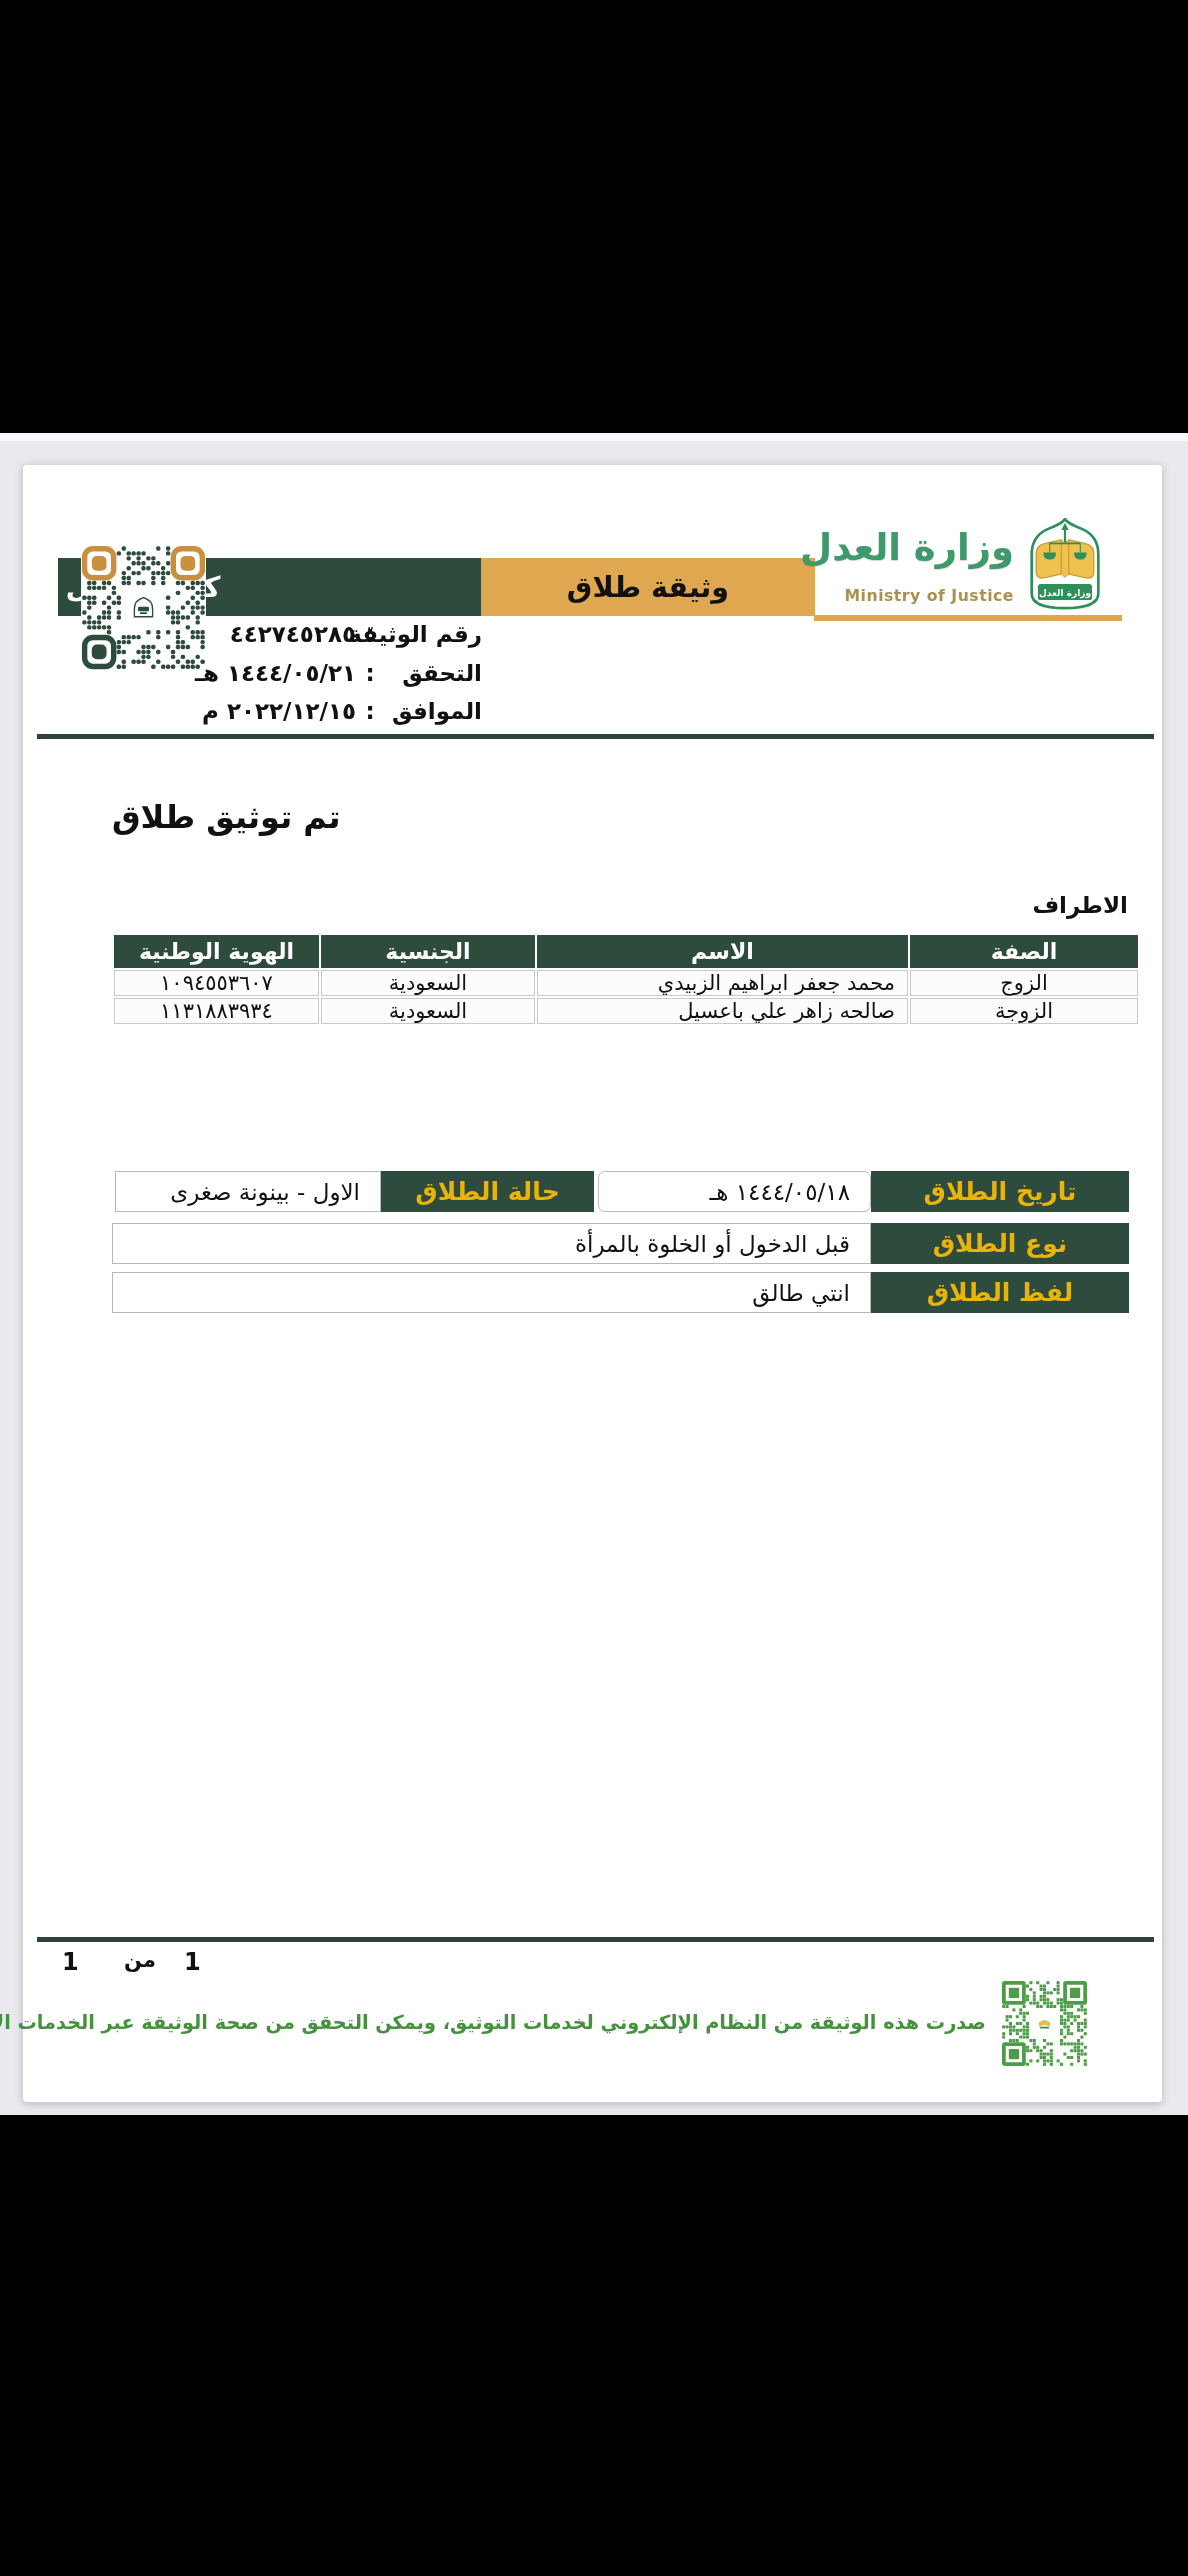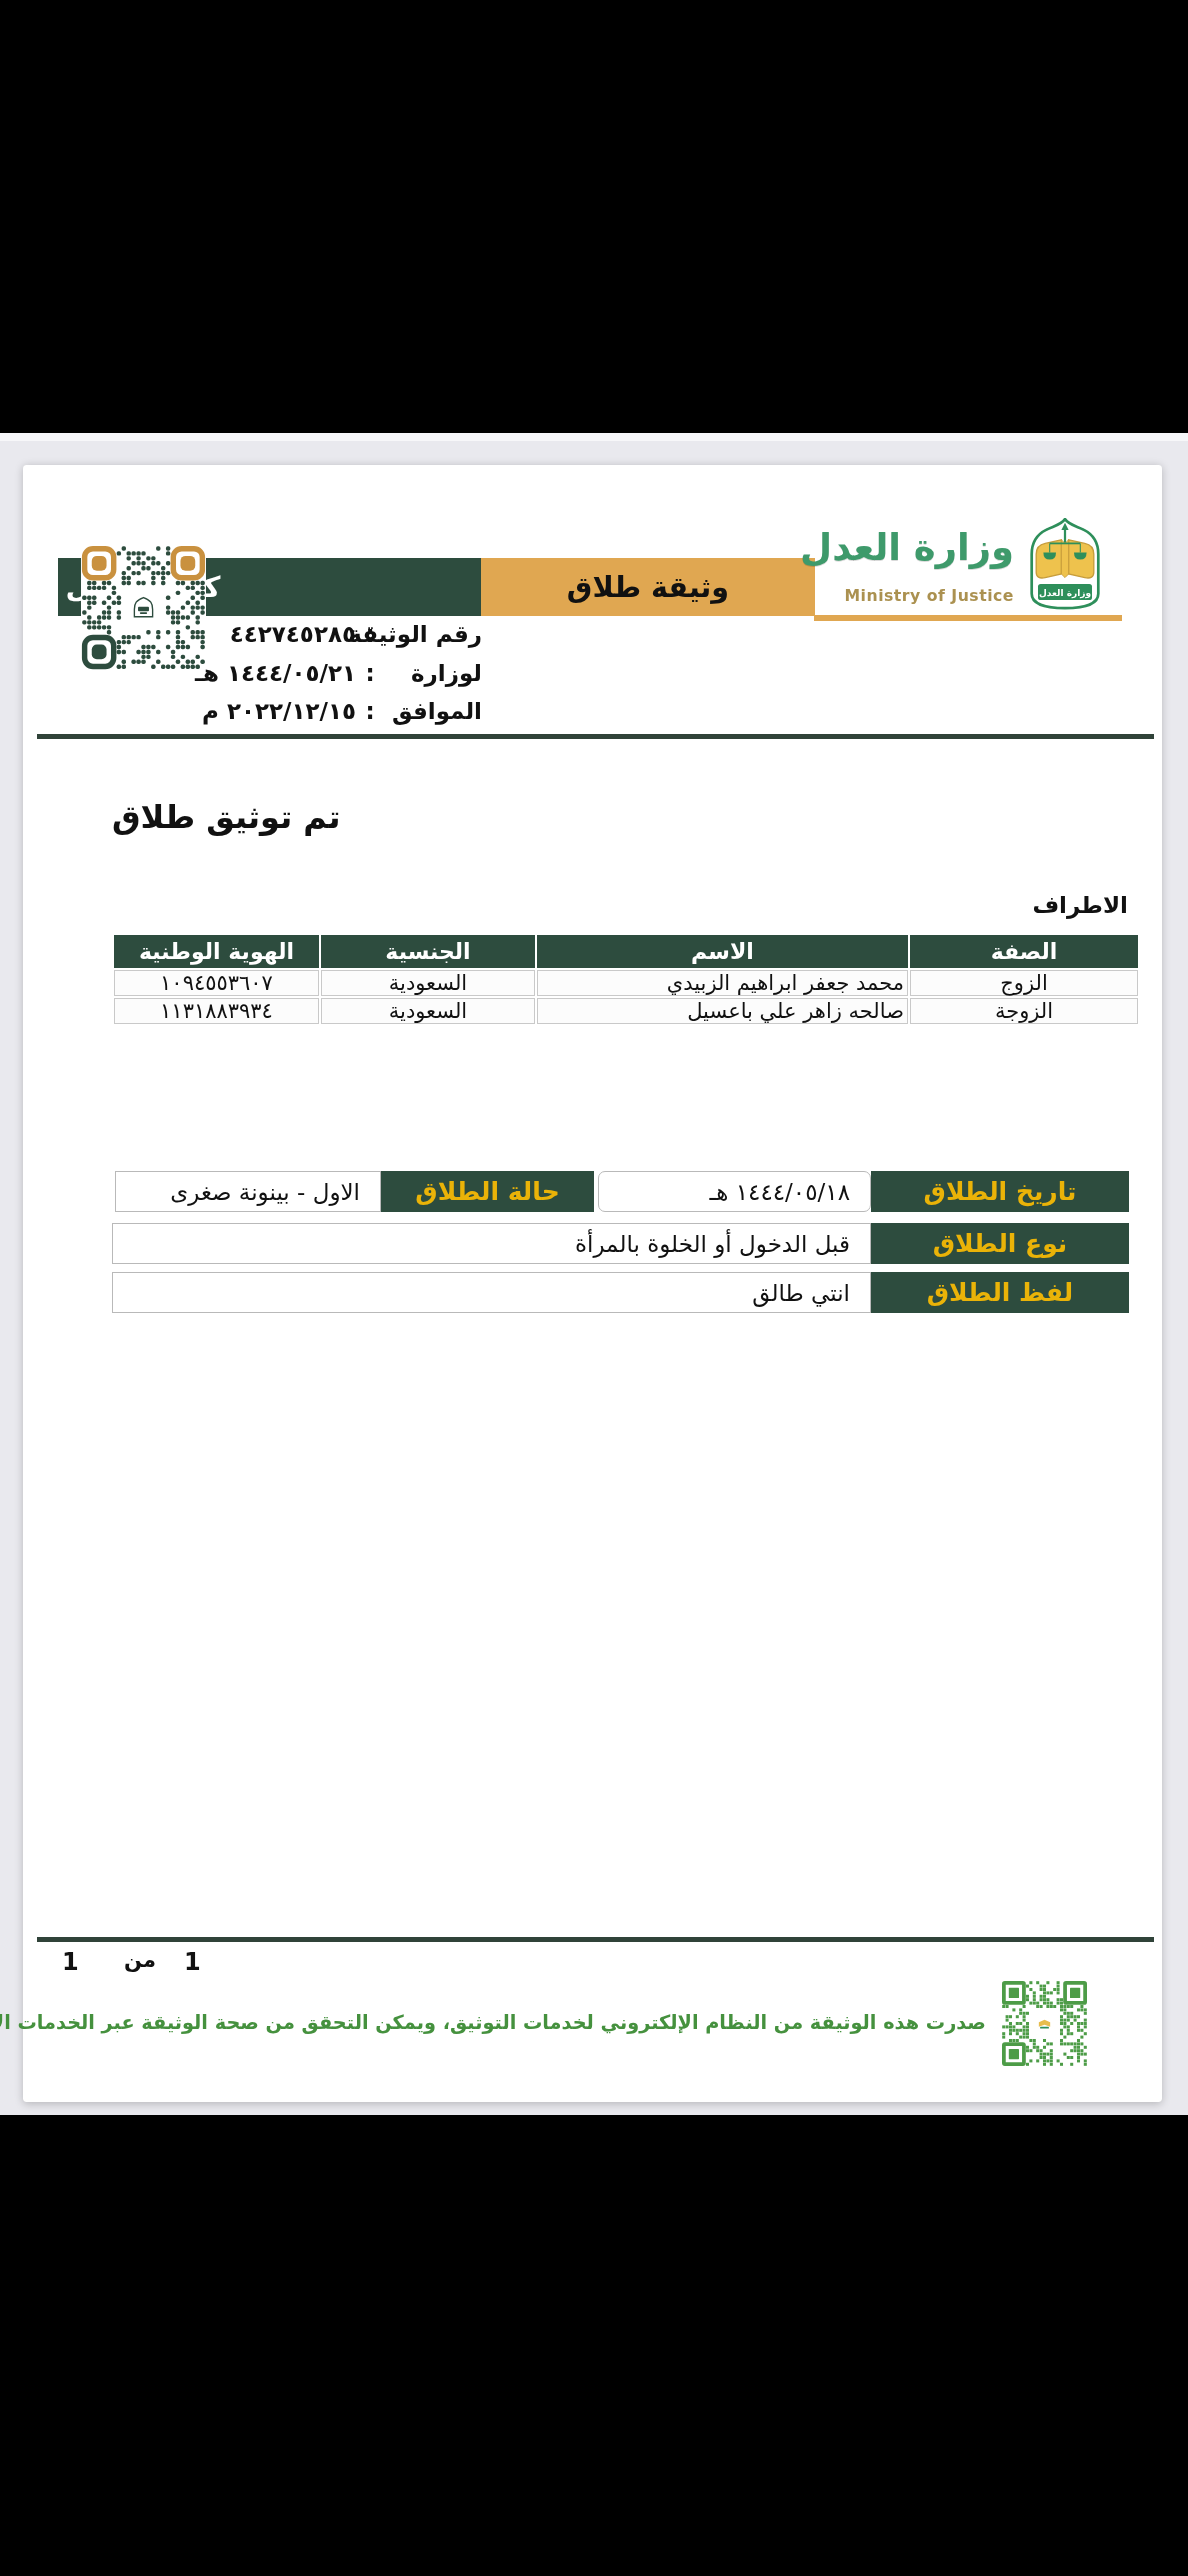--- a/index.html
+++ b/index.html
@@ -47,21 +47,21 @@
              font-size:32px;font-weight:bold;color:#111;}
   .section-label{position:absolute;left:88px;top:427px;width:1017px;text-align:right;
                  padding-left:8.3px;font-size:23px;font-weight:bold;color:#111;direction:rtl;padding-right:0;}
   .section-label span{margin-right:0;margin-left:8.3px;}
   .parties-table{position:absolute;left:89px;top:468px;width:1017px;border-collapse:separate;
                  border-spacing:2.8px;table-layout:fixed;direction:rtl;}
   .parties-table th{background:var(--green);color:#fff;font-size:22px;font-weight:bold;height:33px;
                     text-align:center;padding:0 3.7px;}
   .parties-table td{background:#fcfcfc;border:0.9px solid #c9c9c9;font-size:21px;color:#111;height:18px;
                     text-align:center;padding:0 3.7px;}
-  .parties-table td.cell-name{text-align:right;padding-right:3px;}
+  .parties-table td.cell-name{text-align:right;padding-right:12px;}
 
   .details{position:absolute;left:89px;top:706px;width:1017px;}
   .detail-row{display:flex;direction:rtl;}
   .detail-row.r1{margin-bottom:11px;}
   .detail-row.r2{margin-bottom:8.3px;}
   .detail-label{background:var(--green);color:#eab308;font-size:25px;font-weight:bold;height:41px;
                 line-height:41px;text-align:center;flex:0 0 auto;}
   .detail-value{background:#fff;border:0.9px solid #b9b9b9;height:41px;line-height:40px;font-size:23px;
                 color:#111;text-align:right;padding:0 20px;flex:0 0 auto;white-space:nowrap;overflow:hidden;}
   .w-label{width:258px;}
@@ -304,21 +304,21 @@
           <rect x="64.5" y="73.5" width="8" height="2" fill="#2d4c3e" rx="1"></rect>
         </svg>
 
       <div class="meta">
         <div class="meta-row">
           <span class="meta-label">رقم الوثيقة</span>
           <span class="meta-sep">:</span>
           <span class="meta-value">٤٤٢٧٤٥٢٨٥</span>
         </div>
         <div class="meta-row">
-          <span class="meta-label">لوزارة</span>
+          <span class="meta-label">التحقق</span>
           <span class="meta-sep">:</span>
           <span class="meta-value">١٤٤٤/٠٥/٢١ هـ</span>
         </div>
         <div class="meta-row">
           <span class="meta-label">الموافق</span>
           <span class="meta-sep">:</span>
           <span class="meta-value">٢٠٢٢/١٢/١٥ م</span>
         </div>
       </div>
 

